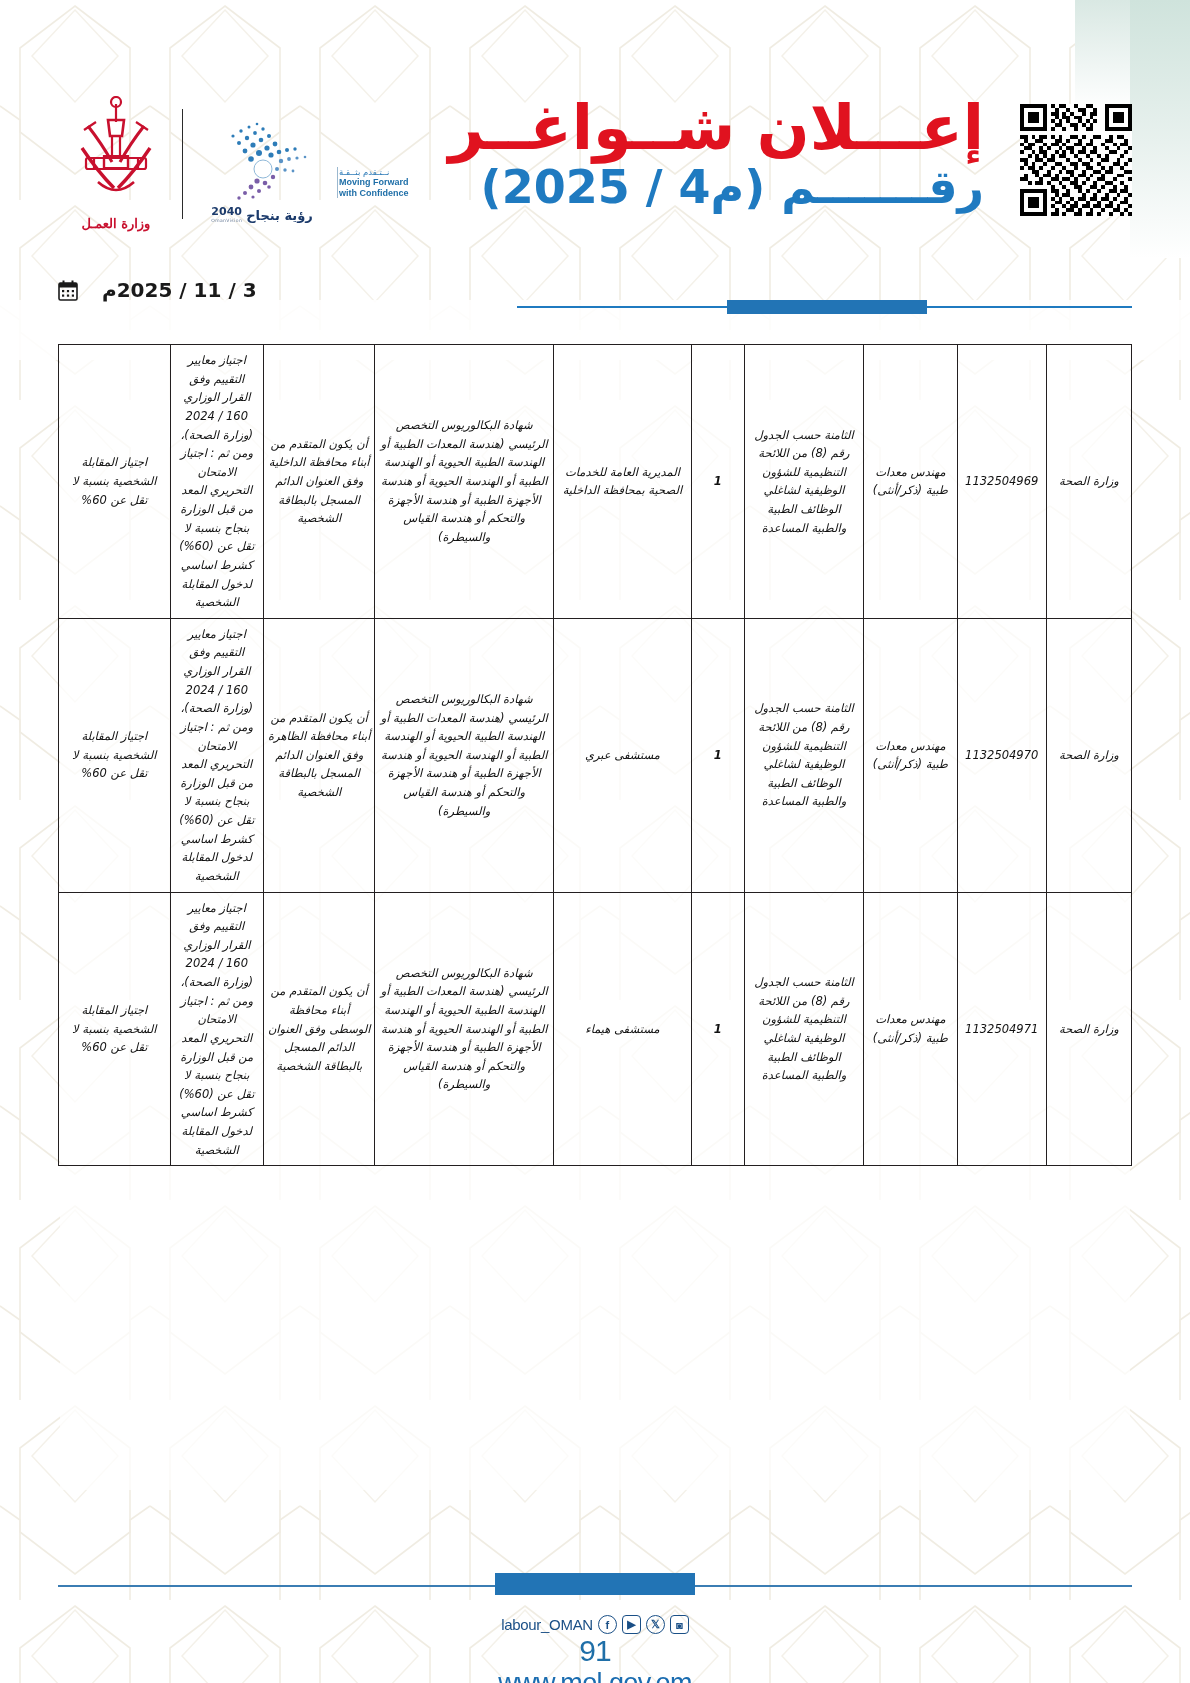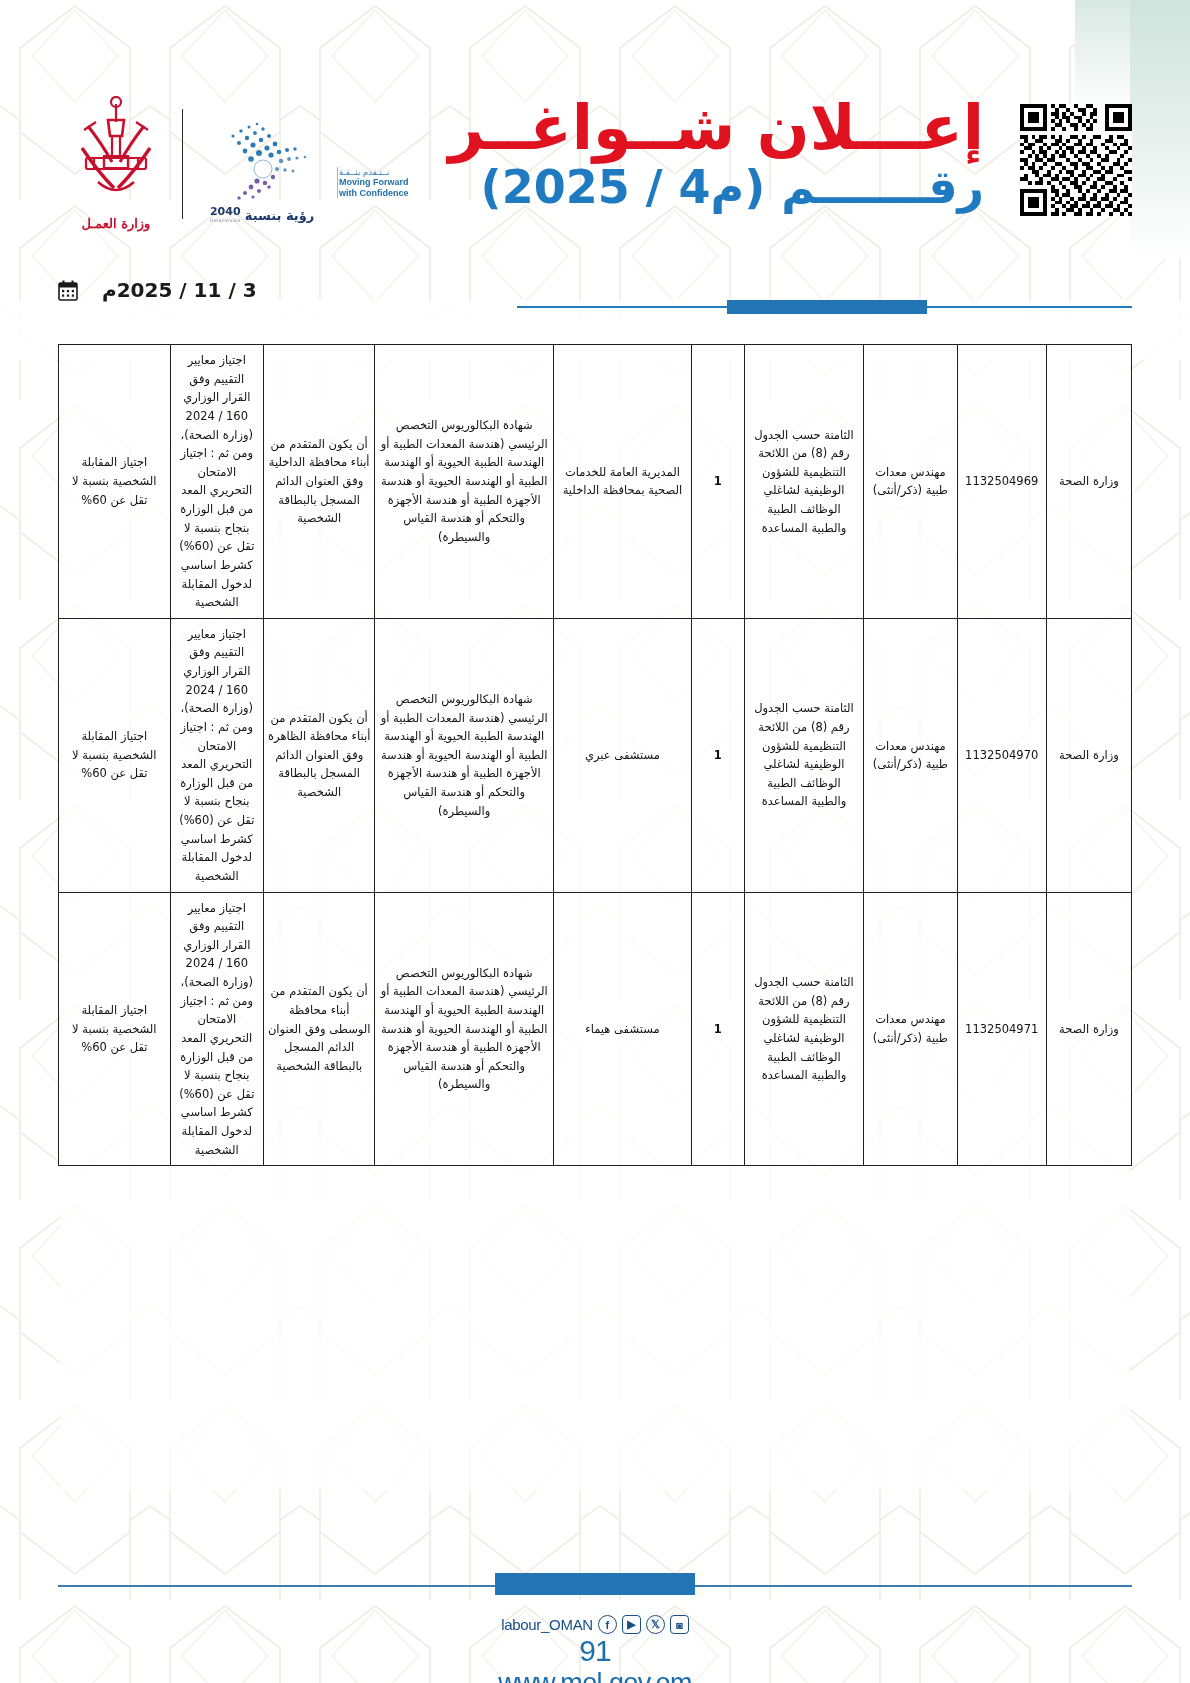--- a/index.html
+++ b/index.html
@@ -231,20 +231,21 @@
   }
   table.vac td {
     border: 1px solid #231f20;
     vertical-align: middle;
     text-align: center;
     padding: 6px 4px;
     font-size: 11.5px;
     line-height: 1.62;
     color: #111;
     font-family: "DejaVu Sans", "Liberation Sans", sans-serif;
+    font-style: italic;
   }
   td.num {
     font-family: "DejaVu Serif", "Liberation Serif", serif;
     font-size: 14px;
   }
   td.count {
     font-family: "DejaVu Serif", "Liberation Serif", serif;
     font-size: 14px;
     font-weight: bold;
   }
@@ -436,21 +437,21 @@
               <circle cx="96" cy="43" r="1.6"></circle>
                 <circle cx="104" cy="42" r="1.3"></circle>
               <circle cx="76" cy="54" r="2"></circle>
                 <circle cx="84" cy="55" r="1.7"></circle>
               <circle cx="92" cy="56" r="1.4"></circle>
             </g>
           </g>
         </svg>
         <div style="display:flex;align-items:flex-end;gap:4px;">
           <div>
-            <div class="vision-text">رؤية بنسبة</div>
+            <div class="vision-text">رؤية بنجاح</div>
           </div>
           <div style="text-align:center">
             <div class="vision-2040">2040</div>
             <div class="vision-sub">OmanVision</div>
           </div>
         </div>
       </div>
 
       <div class="moving-fwd">
         <div class="mf-ar">نــتـقدم بثــقـة</div>

